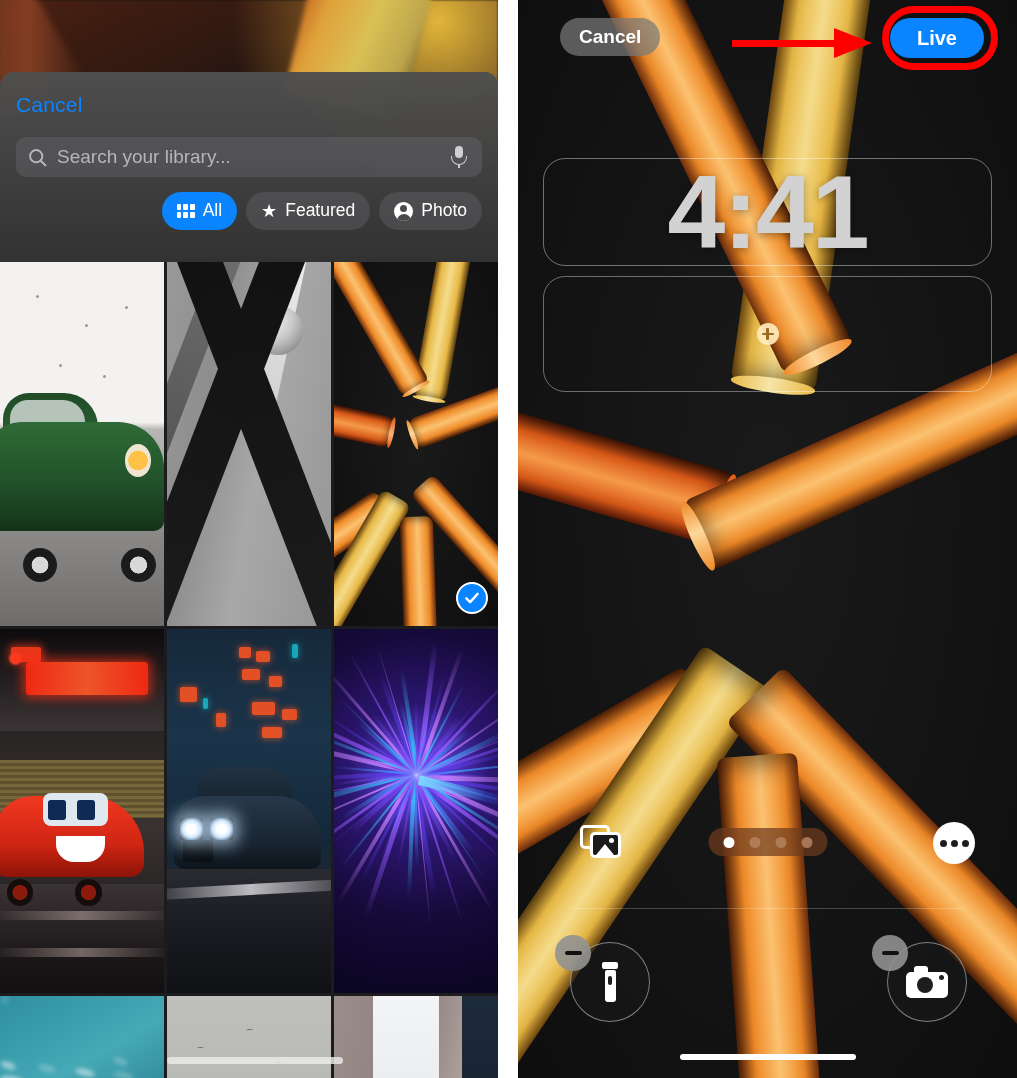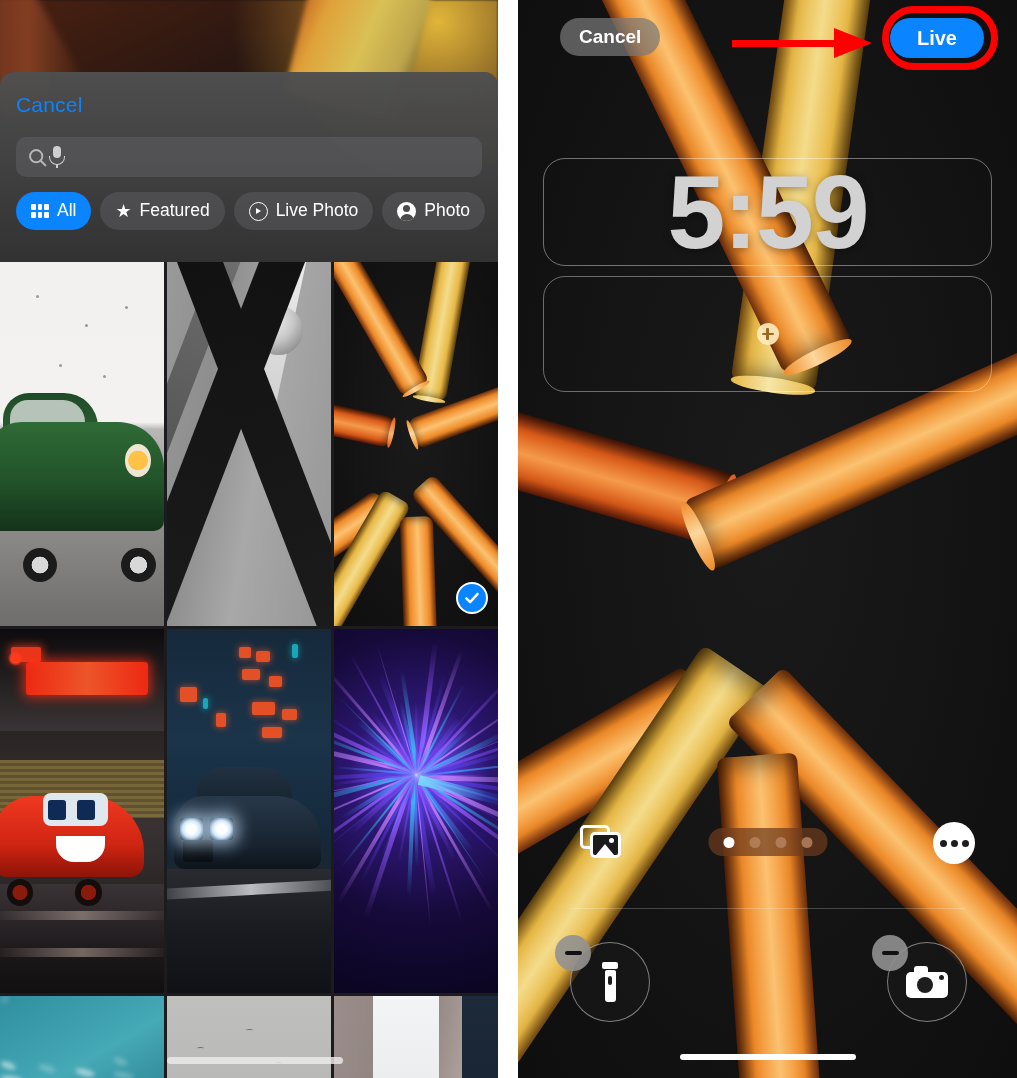--- a/index.html
+++ b/index.html
@@ -63,21 +63,21 @@
     margin-top: 13px; height: 40px; background: rgba(118,118,128,0.30);
     border-radius: 10px; display: flex; align-items: center; padding: 0 11px;
   }
   .search-ph { color: #b6b6b9; font-size: 19px; margin-left: 9px; flex: 1; }
   .mic-ic { width: 18px; height: 22px; position: relative; flex: 0 0 auto; margin-right: 3px; }
   .mic-ic .cap { position:absolute; left:5px; top:0; width:8px; height:12px; border-radius:4px; background:#cfcfd2; }
   .mic-ic .arc { position:absolute; left:1px; top:10px; width:16px; height:9px; border:1.8px solid #cfcfd2;
     border-top: none; border-radius: 0 0 9px 9px; }
   .mic-ic .stem { position:absolute; left:8px; top:18px; width:2px; height:4px; background:#cfcfd2; }
 
-  .chips { display: flex; gap: 9px; margin-top: 15px; }
+  .chips { display: flex; gap: 9px; margin-top: 15px; justify-content: flex-end; }
   .chip {
     height: 38px; display: flex; align-items: center; gap: 8px; padding: 0 15px;
     border-radius: 19px; background: rgba(118,118,128,0.30); color: #fff;
     font-size: 17.5px; white-space: nowrap; cursor: pointer; flex: 0 0 auto;
   }
   .chip.active { background: #0a84ff; }
   .chip .lbl { line-height: 1; }
   .grid-ic { width: 18px; height: 14px; display: grid; grid-template-columns: repeat(3,1fr);
     grid-template-rows: repeat(2,1fr); gap: 2px; }
   .grid-ic i { background: #fff; border-radius: 1px; display: block; }
@@ -342,20 +342,21 @@
 
         <div class="hdr-row">
           <span class="cancel-link">Cancel</span>
         </div>
 
         <div class="searchbar">
           <svg width="21" height="21" viewBox="0 0 24 24">
             <circle cx="10.5" cy="10.5" r="7" fill="none" stroke="#b6b6b9" stroke-width="2.2"></circle>
             <line x1="15.7" y1="15.7" x2="21" y2="21" stroke="#b6b6b9" stroke-width="2.4" stroke-linecap="round"></line>
           </svg>
+          <span class="search-ph">Search your library...</span>
           <span class="mic-ic">
             <span class="cap"></span>
               <span class="arc"></span>
               <span class="stem"></span>
           </span>
         </div>
 
         <div class="chips">
           <div class="chip active">
             <span class="grid-ic">
@@ -364,24 +365,20 @@
                 <i></i>
                 <i></i>
                 <i></i>
                 <i></i>
             </span>
             <span class="lbl">All</span>
           </div>
           <div class="chip">
             <span class="star-ic">★</span>
             <span class="lbl">Featured</span>
-          </div>
-          <div class="chip">
-            <span class="live-ic"></span>
-            <span class="lbl">Live Photo</span>
           </div>
           <div class="chip">
             <span class="person-ic"></span>
             <span class="lbl">Photo</span>
           </div>
         </div>
       </div>
 
       <div class="photo-grid">
 
@@ -615,21 +612,21 @@
       <div class="done-pill">Live</div>
       <div class="done-ring"></div>
       <div class="arrow">
         <div class="shaft"></div>
           <div class="head"></div>
       </div>
     </div>
 
 
     <div class="time-box">
-      <span class="time-txt">5:59</span>
+      <span class="time-txt">4:41</span>
     </div>
 
     <div class="widget-box">
       <span class="plus-ic"></span>
     </div>
 
 
     <div class="photo-stack-ic">
       <span class="back"></span>
         <span class="front"></span>

